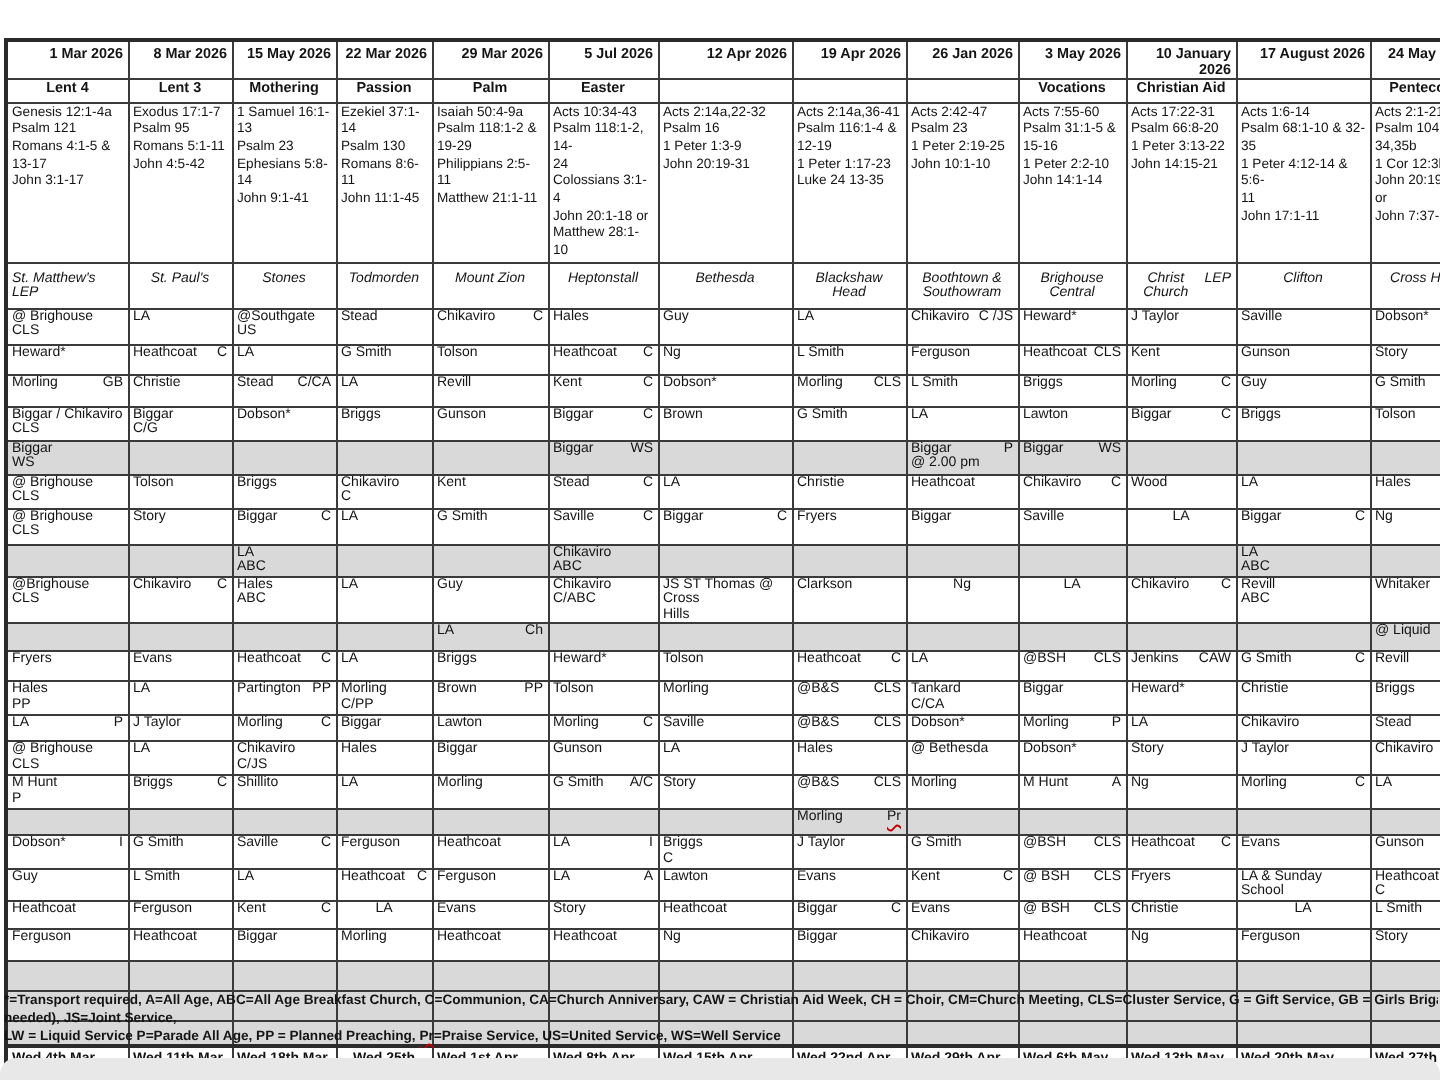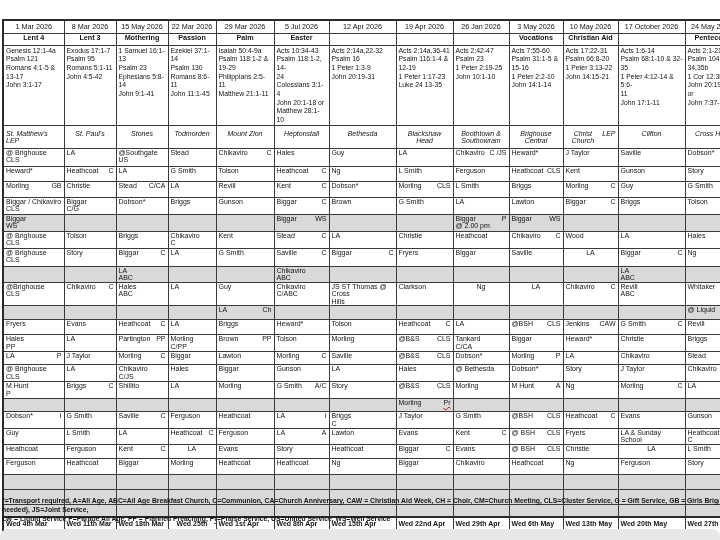--- a/index.html
+++ b/index.html
@@ -2,21 +2,21 @@
 <html><head>
 <meta charset="utf-8">
 <style>
   html,body{margin:0;padding:0;background:#fff;}
   .screen{position:relative;width:720px;height:540px;background:#ffffff;overflow:hidden;
           font-family:"Liberation Sans",sans-serif;color:#141414;}
   table.plan{position:absolute;top:19px;left:2px;width:736px;border-collapse:collapse;table-layout:fixed;
              border:2px solid #2b2b2b;}
   td{border:1px solid #3a3a3a;vertical-align:top;padding:0 2px;overflow:hidden;font-size:7px;line-height:1.08;}
   tr.shade td{background:#d9d9d9;}
-  td.date{font-weight:normal;text-align:center;font-size:7.2px;padding-top:2px;}
+  td.date{font-weight:bold;text-align:right;font-size:7.2px;padding-top:2px;}
   td.season{font-weight:bold;text-align:center;font-size:7.2px;}
   td.readings{font-size:6.8px;line-height:1.28;padding-top:1px;}
   td.church{font-style:italic;text-align:center;font-size:7px;padding-top:4px;}
   td.church.left{text-align:left;}
   .ct{white-space:pre-line;}
   .cw{display:flex;justify-content:space-between;align-items:flex-start;}
   .cr{margin-left:2px;flex:none;}
   .sq{text-decoration:underline wavy #c00000 1px;}
   .red{color:#c00000;}
   tr.footer td{border-top:2px solid #2b2b2b;text-align:center;font-weight:bold;padding-top:2px;}
@@ -73,24 +73,24 @@
           <td class="date">
             <div class="ct">19 Apr 2026</div>
           </td>
           <td class="date">
             <div class="ct">26 Jan 2026</div>
           </td>
           <td class="date">
             <div class="ct">3 May 2026</div>
           </td>
           <td class="date">
-            <div class="ct">10 May 2026</div>
+            <div class="ct">10 January 2026</div>
           </td>
           <td class="date">
-            <div class="ct">17 October 2026</div>
+            <div class="ct">17 August 2026</div>
           </td>
           <td class="date">
             <div class="ct">24 May 2026</div>
           </td>
         </tr>
         <tr style="height: 12px;">
           <td class="season">
             <div class="ct">Lent 4</div>
           </td>
           <td class="season">

